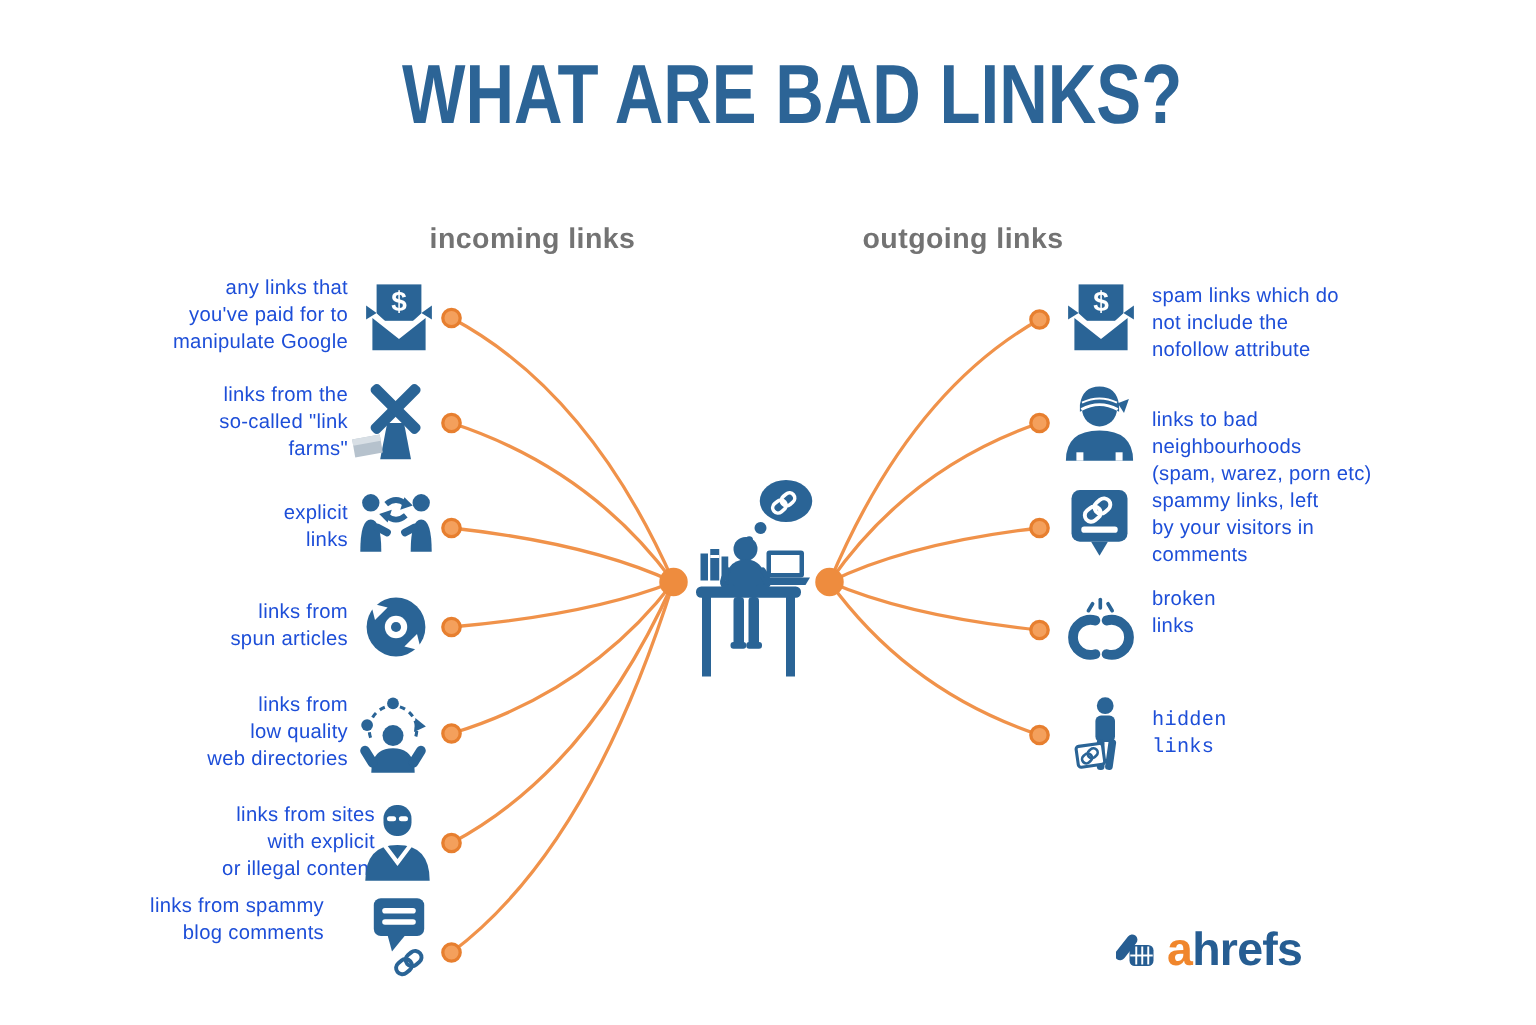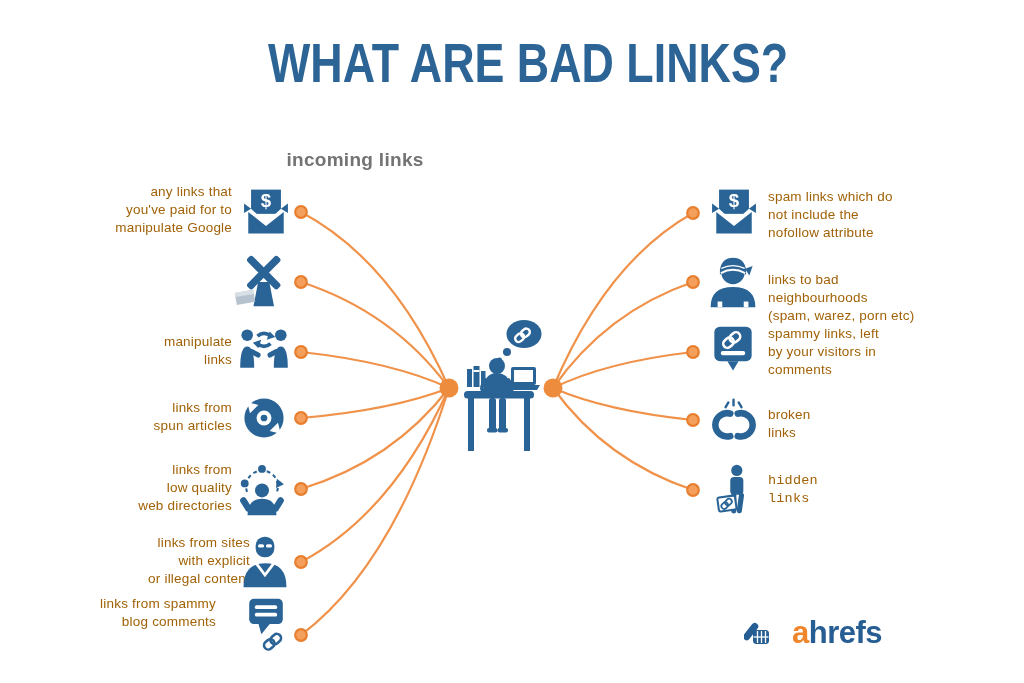--- a/index.html
+++ b/index.html
@@ -11,29 +11,29 @@
   .title{
     display:inline-block;font-weight:bold;font-size:56px;color:#2c6496;
     transform:scaleX(0.8);transform-origin:center;letter-spacing:0px;white-space:nowrap;
   }
   .col-heading{
     position:absolute;width:200px;text-align:center;transform:translateY(-50%);
     font-weight:bold;font-size:19px;color:#737373;letter-spacing:0.3px;
   }
   .row-label{
     position:absolute;transform:translateY(-50%);
-    font-size:13.5px;line-height:1.32;color:#a16207;white-space:pre-line;letter-spacing:0.2px;
+    font-size:13.5px;line-height:1.32;color:#1d4ed8;white-space:pre-line;letter-spacing:0.2px;
   }
   .row-label.left{text-align:right;}
   .row-label.right{text-align:left;}
   .icon{position:absolute;transform:translateY(-50%);width:56px;height:56px;}
   .icon svg{display:block;}
   svg.overlay{position:absolute;top:0;left:0;pointer-events:none;}
   .logo{
-    position:absolute;left:744px;top:616px;display:flex;align-items:center;gap:20px;
+    position:absolute;left:744px;top:616px;display:flex;align-items:center;gap:6px;
   }
   .logo .word{font-weight:bold;font-size:31px;letter-spacing:-0.5px;line-height:1;}
   .logo .a{color:#f0862c;}
   .logo .rest{color:#265d92;}
 </style>
 </head>
 <body>
 
 <div class="canvas">
 
@@ -102,54 +102,58 @@
         <rect x="497.5" y="428" width="10.5" height="4.5" rx="2"></rect>
       </g>
     </g>
   </svg>
 
   <div class="title-wrap">
     <span class="title">WHAT ARE BAD LINKS?</span>
   </div>
 
   <div class="col-heading" style="left:255px;top:160px;">incoming links</div>
+  <div class="col-heading" style="left:542px;top:160px;">outgoing links</div>
 
   <div class="row-label left" style="left:28px;top:210px;width:204px;">any links that
 you've paid for to
 manipulate Google</div>
   <div class="icon" style="left:238px;top:212px;">
     <svg width="56" height="56" viewBox="0 0 60 60">
       <rect x="14" y="6" width="32" height="26" fill="#2a6496"></rect>
       <path d="M10 23 L30 41 L50 23 L50 32 L30 50 L10 32 Z" fill="#ffffff"></path>
       <path d="M11 30 L30 45 L49 30 L49 53 L11 53 Z" fill="#2a6496"></path>
       <path d="M6.5 21 L14 26.5 L6.5 31 Z" fill="#2a6496"></path>
       <path d="M53.5 21 L46 26.5 L53.5 31 Z" fill="#2a6496"></path>
       <text x="30" y="25" font-size="20" font-weight="bold" fill="#ffffff" text-anchor="middle">$</text>
     </svg>
   </div>
 
+  <div class="row-label left" style="left:28px;top:281px;width:204px;">links from the
+so-called "link
+farms"</div>
   <div class="icon" style="left:232px;top:281px;">
     <svg width="56" height="56" viewBox="0 0 60 60">
       <g fill="#2a6496">
         <g transform="rotate(45 34 21)">
             <rect x="30" y="-2" width="8" height="46" rx="3"></rect>
           </g>
         <g transform="rotate(-45 34 21)">
             <rect x="30" y="-2" width="8" height="46" rx="3"></rect>
           </g>
         <path d="M28 31 L40 31 L45 57 L23 57 Z"></path>
       </g>
       <g transform="rotate(-10 14 48)">
         <rect x="4" y="41" width="20" height="13" fill="#b6c2cd"></rect>
         <rect x="4" y="41" width="20" height="4.5" fill="#d8dfe5"></rect>
       </g>
     </svg>
   </div>
 
-  <div class="row-label left" style="left:28px;top:351px;width:204px;">manipulate
+  <div class="row-label left" style="left:28px;top:351px;width:204px;">explicit
 links</div>
   <div class="icon" style="left:236px;top:352px;">
     <svg width="56" height="56" viewBox="0 0 60 60">
       <g fill="#2a6496">
         <circle cx="12" cy="12" r="6.2"></circle>
         <path d="M4.5 47 Q4.5 24 12 24 Q19.5 24 19.5 47 Z"></path>
         <g transform="rotate(28 17 30)">
             <rect x="14" y="27" width="13" height="5.5" rx="2.5"></rect>
           </g>
         <circle cx="48" cy="12" r="6.2"></circle>
@@ -278,21 +282,21 @@
         <path d="M26 20 A 12.5 12.5 0 1 0 26 44"></path>
         <path d="M34 20 A 12.5 12.5 0 1 1 34 44"></path>
       </g>
       <g stroke="#2a6496" stroke-width="2.6" stroke-linecap="round">
         <line x1="24" y1="8" x2="21" y2="13"></line>
         <line x1="29.5" y1="5" x2="29.5" y2="11"></line>
         <line x1="35" y1="8" x2="38" y2="13"></line>
       </g>
     </svg>
   </div>
-  <div class="row-label right" style="left:768px;top:424px;width:220px;">broken
+  <div class="row-label right" style="left:768px;top:408px;width:220px;">broken
 links</div>
 
   <div class="icon" style="left:706px;top:491px;">
     <svg width="56" height="56" viewBox="0 0 60 60">
       <g fill="#2a6496">
         <circle cx="33" cy="8" r="6"></circle>
         <rect x="26" y="15" width="14" height="19" rx="4"></rect>
         <rect x="27" y="32" width="5.5" height="22" rx="2.5"></rect>
         <g transform="rotate(8 38 33)">
             <rect x="35.5" y="32" width="5.5" height="22" rx="2.5"></rect>

